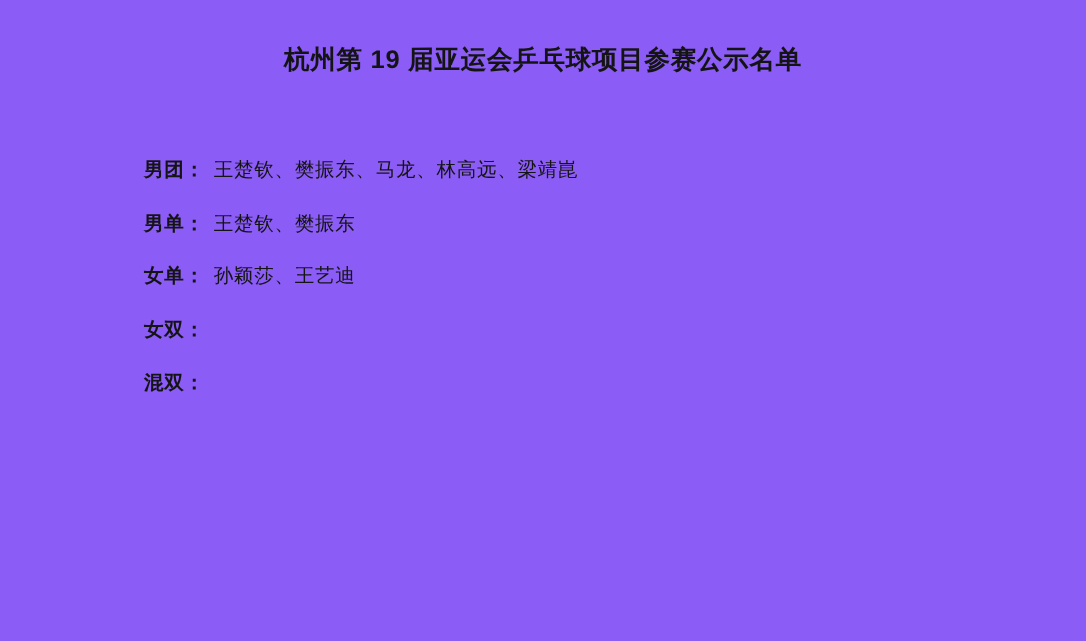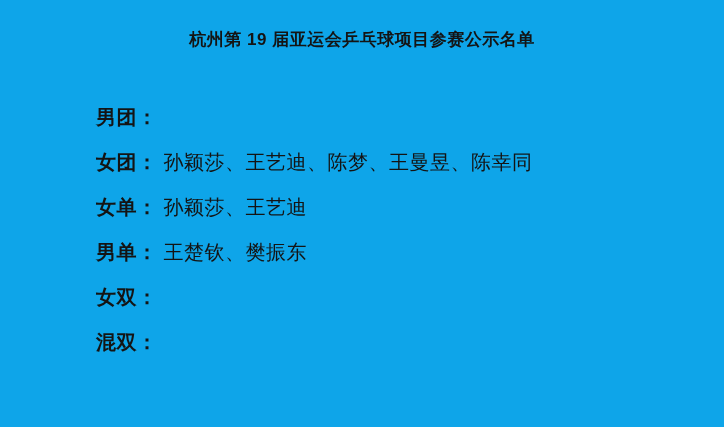--- a/index.html
+++ b/index.html
@@ -12,21 +12,21 @@
     background: #ffffff;
     font-family: "Liberation Sans", sans-serif;
     color: #1a1a1a;
     overflow: hidden;
   }
   .page {
     position: relative;
     width: 724px;
     height: 427px;
     box-sizing: border-box;
-    background: #0ea5e9;
+    background: #8b5cf6;
   }
   .doc-title {
     position: absolute;
     top: 28px;
     left: 0;
     width: 724px;
     text-align: center;
     font-size: 17px;
     font-weight: bold;
     letter-spacing: 0.5px;
@@ -36,21 +36,21 @@
   .entry-list {
     position: absolute;
     top: 104px;
     left: 96px;
     width: 560px;
   }
   .entry-row {
     display: flex;
     align-items: center;
     margin-bottom: 18px;
-    font-size: 20px;
+    font-size: 13px;
     line-height: 1.35;
     color: #141414;
     white-space: nowrap;
   }
   .entry-label {
     font-weight: bold;
     flex: 0 0 auto;
     letter-spacing: 0.5px;
   }
   .entry-names {
@@ -63,35 +63,32 @@
 <body>
 
 <div class="page">
 
   <div class="doc-title">杭州第 19 届亚运会乒乓球项目参赛公示名单</div>
 
   <div class="entry-list">
 
     <div class="entry-row">
       <span class="entry-label">男团：</span>
+      <span class="entry-names">王楚钦、樊振东、马龙、林高远、梁靖崑</span>
     </div>
 
+
     <div class="entry-row">
-      <span class="entry-label">女团：</span>
-      <span class="entry-names">孙颖莎、王艺迪、陈梦、王曼昱、陈幸同</span>
+      <span class="entry-label">男单：</span>
+      <span class="entry-names">王楚钦、樊振东</span>
     </div>
 
     <div class="entry-row">
       <span class="entry-label">女单：</span>
       <span class="entry-names">孙颖莎、王艺迪</span>
-    </div>
-
-    <div class="entry-row">
-      <span class="entry-label">男单：</span>
-      <span class="entry-names">王楚钦、樊振东</span>
     </div>
 
 
     <div class="entry-row">
       <span class="entry-label">女双：</span>
     </div>
 
     <div class="entry-row">
       <span class="entry-label">混双：</span>
     </div>

